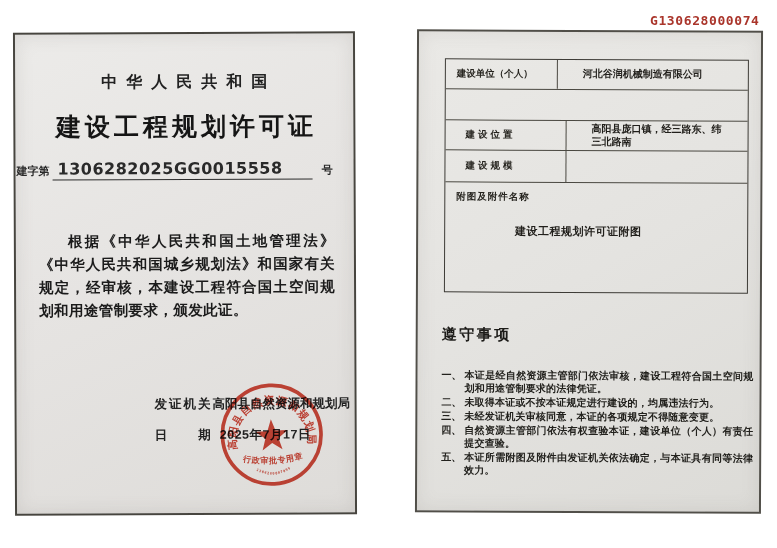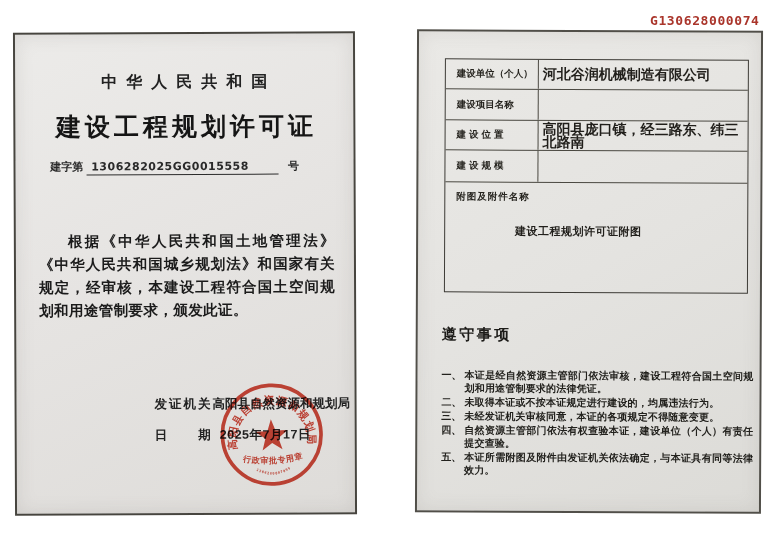--- a/index.html
+++ b/index.html
@@ -14,21 +14,21 @@
     border:2px solid #47453f; transform:rotate(-0.25deg);
     box-shadow:inset 0 0 18px rgba(120,115,110,0.18);
   }
   .country-title { position:absolute; top:38px; left:0; right:0; text-align:center;
     font-size:16px; font-weight:700; letter-spacing:9px; text-indent:9px; color:#222; }
   .cert-title { position:absolute; top:76px; left:0; right:0; text-align:center;
     font-size:25px; font-weight:700; letter-spacing:4px; text-indent:4px; color:#151515; }
   .serial-line { position:absolute; top:125px; left:0; right:20px; text-align:center;
     font-size:11px; font-weight:700; color:#2a2a2a; }
   .serial-num { display:inline-block; border-bottom:1.5px solid #2c2c2c;
-    padding:0 30px 1px 5px; font-size:11px; font-weight:700; letter-spacing:0.5px;
+    padding:0 30px 1px 5px; font-size:16px; font-weight:700; letter-spacing:0.5px;
     font-family:"DejaVu Sans","Liberation Sans",sans-serif; }
   .serial-suffix { margin-left:6px; }
   .body-par { position:absolute; top:196px; left:23px; width:296px;
     font-size:14.5px; font-weight:700; line-height:23px; letter-spacing:0.4px;
     text-align:justify; text-indent:2em; color:#1b1b1b; }
   .issuer-line { position:absolute; top:362px; left:138px;
     font-size:12.5px; font-weight:700; white-space:nowrap; color:#222; }
   .issuer-label { letter-spacing:2px; }
   .date-line { position:absolute; top:393px; left:138px;
     font-size:12.5px; font-weight:700; color:#222; }
@@ -45,27 +45,27 @@
     border:2px solid #514f49; transform:rotate(0.25deg);
     box-shadow:inset 0 0 18px rgba(120,115,110,0.15);
   }
   .stamp-number { position:absolute; left:650px; top:13px; color:#aa352b;
     font-family:"DejaVu Sans Mono","Liberation Mono",monospace;
     font-size:13px; font-weight:700; letter-spacing:0.6px; }
 
   .info-table { position:absolute; left:26px; top:27px; width:304px;
     border:1.5px solid #3d3b36; }
   .t-row { display:flex; border-bottom:1.2px solid #4a4841; }
-  .t-label { width:93px; flex:none; border-right:1.2px solid #4a4841;
+  .t-label { width:112px; flex:none; border-right:1.2px solid #4a4841;
     display:flex; align-items:center; padding-left:11px;
     font-size:9.5px; font-weight:700; color:#26241f; }
-  .t-value { flex:1; display:flex; align-items:center; padding:3px 4px;
-    font-size:14px; font-weight:700; line-height:12.5px; color:#211f1b; }
+  .t-value { flex:1; display:flex; align-items:center; padding:3px 25px;
+    font-size:10px; font-weight:700; line-height:12.5px; color:#211f1b; }
   .r1{height:30px;} .r2{height:31px;} .r3{height:30px;} .r4{height:32px;}
-  .sp { letter-spacing:3px; }
+  .sp { letter-spacing:3px;margin-left:9px; }
   .attach-row { height:109px; position:relative; }
   .attach-label { position:absolute; top:8px; left:11px;
     font-size:9.5px; font-weight:700; letter-spacing:1px; color:#26241f; }
   .attach-value { position:absolute; top:41px; left:0; right:36px; text-align:center;
     font-size:11px; font-weight:700; letter-spacing:0.5px; color:#211f1b; }
 
   .notice-heading { position:absolute; left:24px; top:294px;
     font-size:15px; font-weight:700; letter-spacing:2.5px; color:#1d1c19;text-align:right; }
   .notice-list { position:absolute; left:24px; top:337px; width:312px; }
   .notice-item { display:flex; margin-bottom:1px; }
@@ -121,21 +121,20 @@
 <div class="stamp-number">G130628000074</div>
 
 <div class="scan page-right">
 
   <div class="info-table">
     <div class="t-row r1">
       <div class="t-label">建设单位（个人）</div>
       <div class="t-value">河北谷润机械制造有限公司</div>
     </div>
     <div class="t-row r2">
-      <div class="t-label">建设项目名称</div>
     </div>
     <div class="t-row r3">
       <div class="t-label sp">建设位置</div>
       <div class="t-value">高阳县庞口镇，经三路东、纬三北路南</div>
     </div>
     <div class="t-row r4">
       <div class="t-label sp">建设规模</div>
     </div>
     <div class="attach-row">
       <div class="attach-label">附图及附件名称</div>

